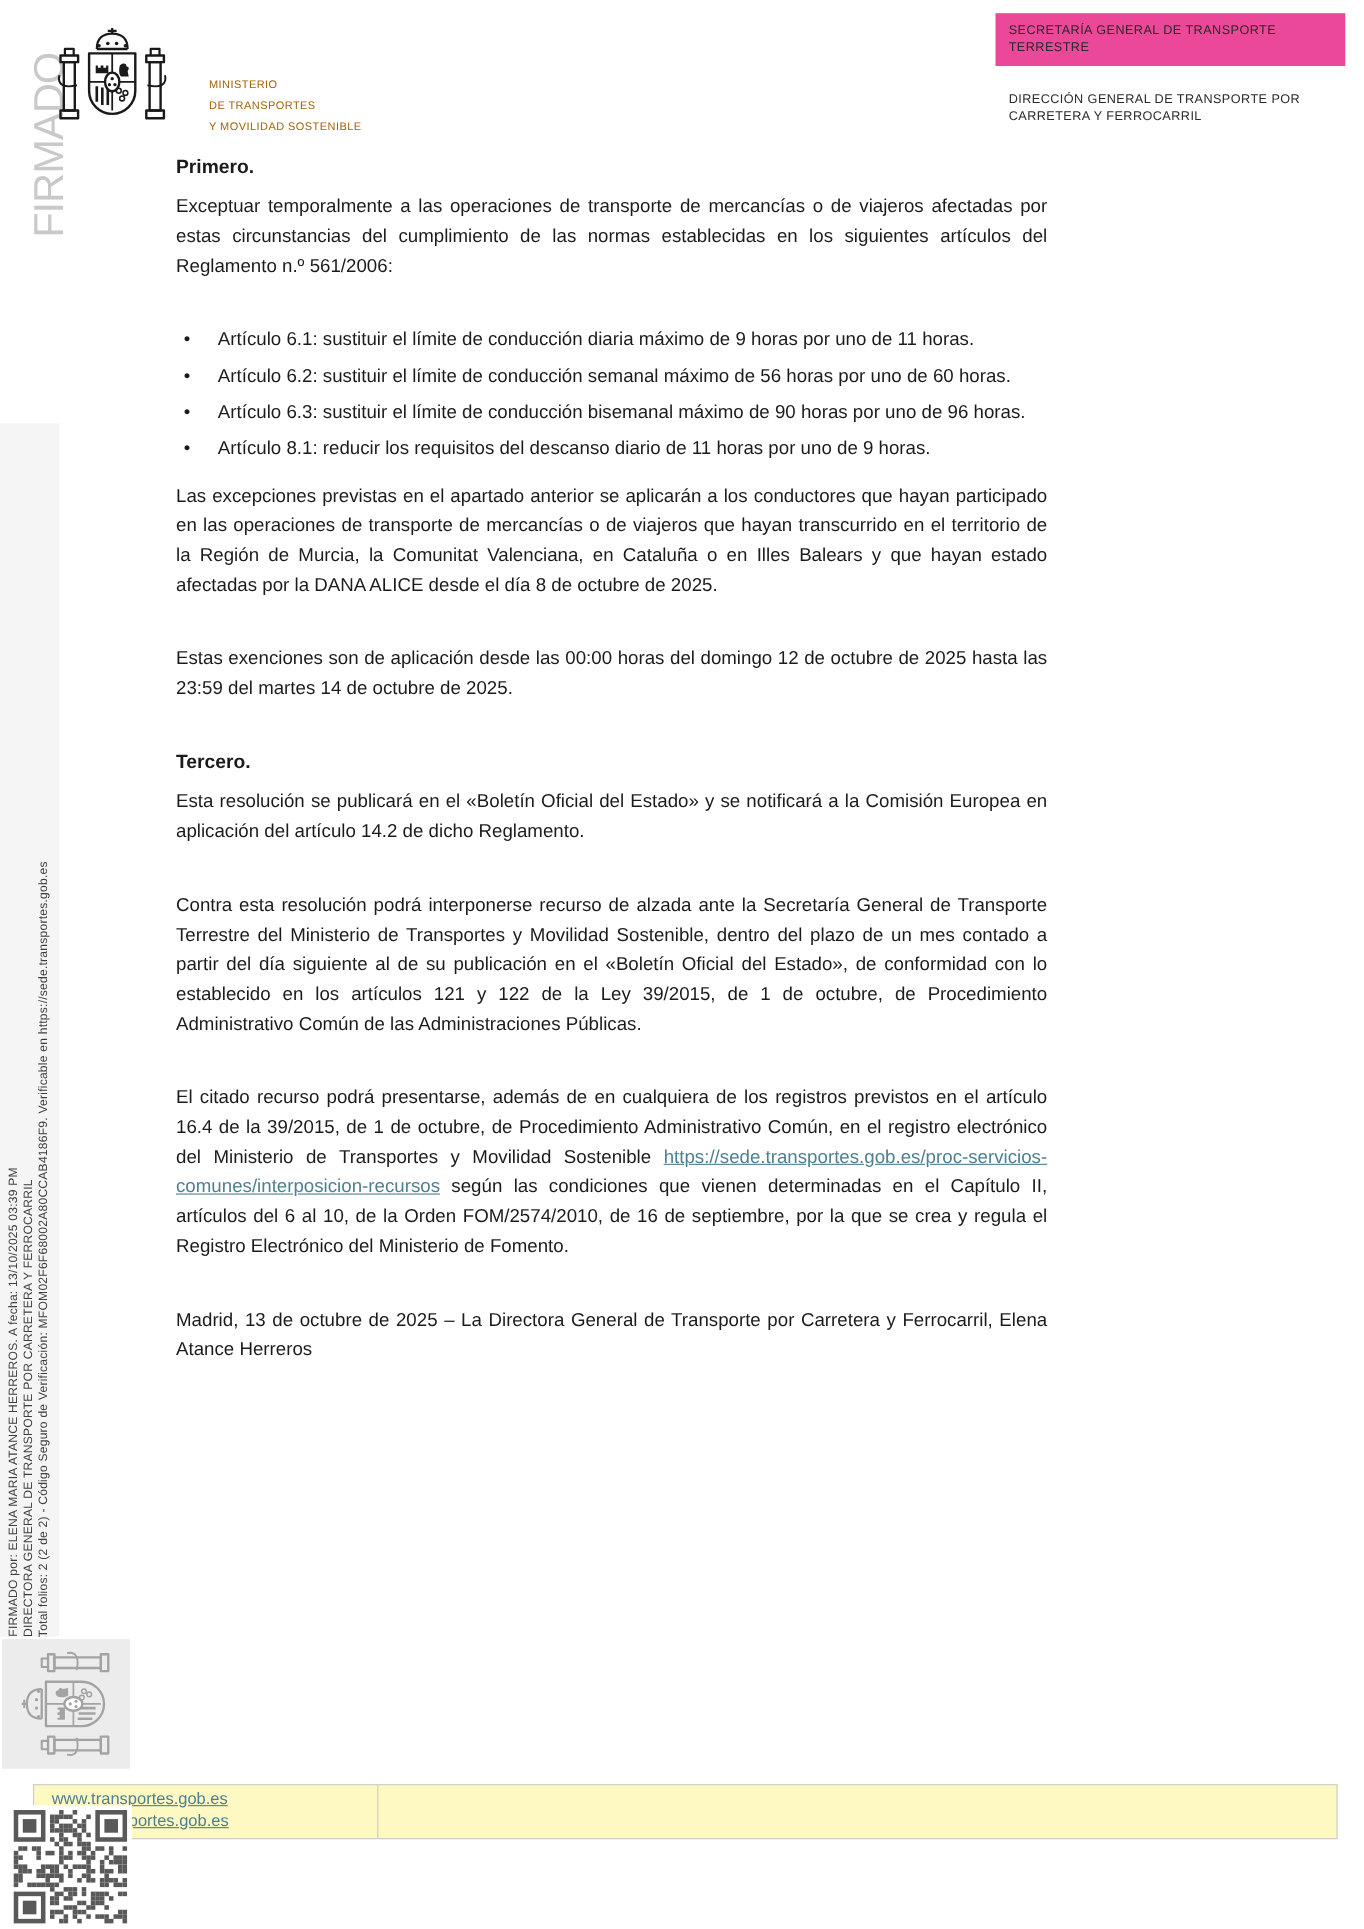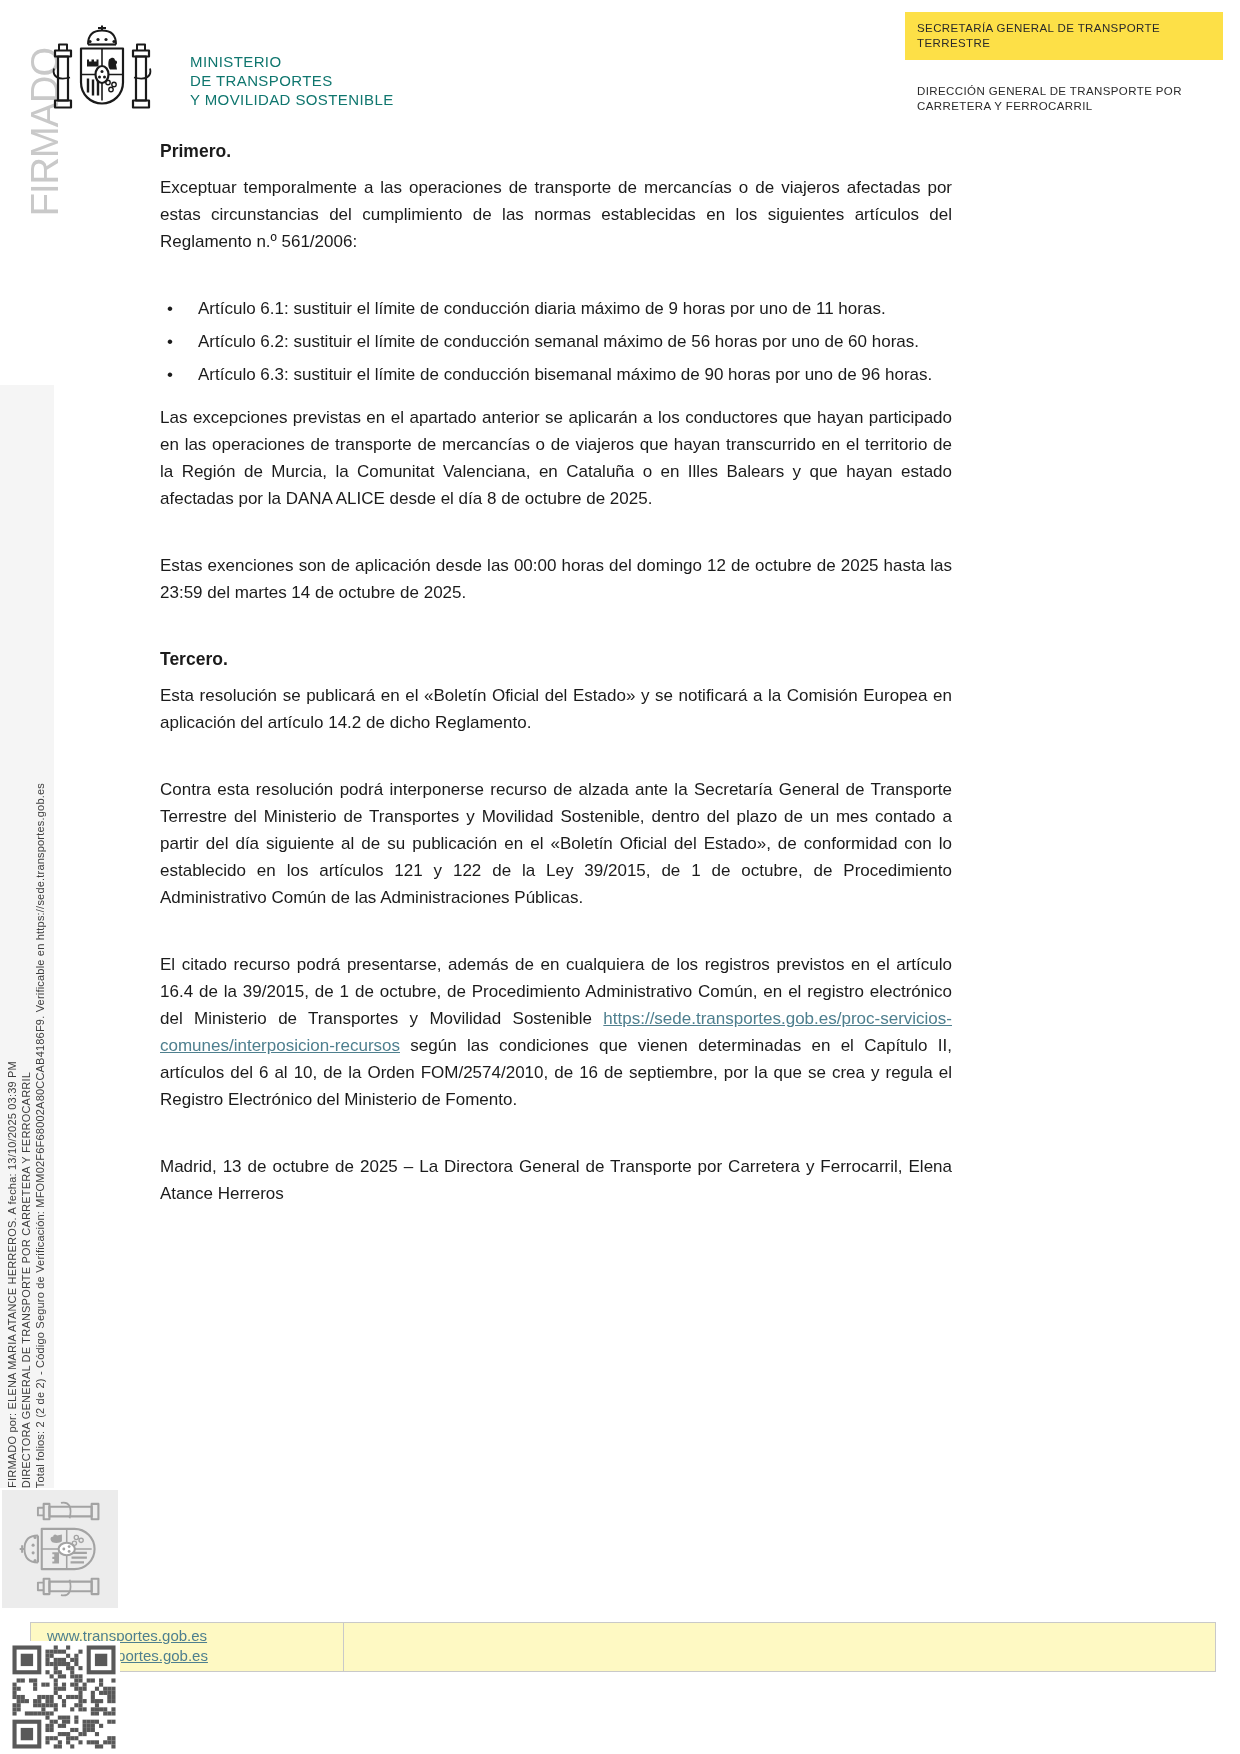--- a/index.html
+++ b/index.html
@@ -10,23 +10,23 @@
   
   .left-strip{position:absolute;left:0;top:385px;width:54px;height:1103px;background:#f5f5f5;z-index:0;}
   .vtext{position:absolute;writing-mode:vertical-rl;transform:rotate(180deg);white-space:nowrap;}
   .sig-line{bottom:266px;font-size:11px;color:#3d3d3d;letter-spacing:.2px;z-index:2;}
   .sig-1{left:6px;}
   .sig-2{left:20px;}
   .sig-3{left:34px;}
   .watermark{left:24px;top:48px;font-size:38px;letter-spacing:-1px;color:#c9c9c9;z-index:0;}
   
   .emblem-header{position:absolute;left:52px;top:20px;color:#1a1a1a;z-index:1;}
-  .ministry{position:absolute;left:190px;top:52px;font-size:15px;line-height:19px;letter-spacing:.4px;color:#0f766e;}
+  .ministry{position:absolute;left:190px;top:68px;font-size:10px;line-height:19px;letter-spacing:.4px;color:#a16207;}
   .sec-box{
-    position:absolute;left:905px;top:12px;width:318px;box-sizing:border-box;background:#fde047;
+    position:absolute;left:905px;top:12px;width:318px;box-sizing:border-box;background:#ec4899;
     padding:9px 10px 9px 12px;font-size:11.5px;line-height:15px;letter-spacing:.4px;color:#2a2a2a;
   }
   .dir-text{
     position:absolute;left:917px;top:84px;width:300px;
     font-size:11.5px;line-height:15px;letter-spacing:.4px;color:#2a2a2a;
   }
   
   .doc-body{position:absolute;left:160px;top:138px;width:792px;font-size:17px;line-height:27px;text-align:justify;}
   .doc-body h2{font-size:17.5px;line-height:27px;margin:0 0 9px 0;text-align:left;}
   .doc-body p{margin:0 0 40px 0;}
@@ -110,20 +110,21 @@
   <div class="sec-box">SECRETARÍA GENERAL DE TRANSPORTE TERRESTRE</div>
   <div class="dir-text">DIRECCIÓN GENERAL DE TRANSPORTE POR CARRETERA Y FERROCARRIL</div>
 
   <div class="doc-body">
     <h2>Primero.</h2>
     <p>Exceptuar temporalmente a las operaciones de transporte de mercancías o de viajeros afectadas por estas circunstancias del cumplimiento de las normas establecidas en los siguientes artículos del Reglamento n.º 561/2006:</p>
     <ul>
       <li>Artículo 6.1: sustituir el límite de conducción diaria máximo de 9 horas por uno de 11 horas.</li>
       <li>Artículo 6.2: sustituir el límite de conducción semanal máximo de 56 horas por uno de 60 horas.</li>
       <li>Artículo 6.3: sustituir el límite de conducción bisemanal máximo de 90 horas por uno de 96 horas.</li>
+      <li>Artículo 8.1: reducir los requisitos del descanso diario de 11 horas por uno de 9 horas.</li>
     </ul>
     <p>Las excepciones previstas en el apartado anterior se aplicarán a los conductores que hayan participado en las operaciones de transporte de mercancías o de viajeros que hayan transcurrido en el territorio de la Región de Murcia, la Comunitat Valenciana, en Cataluña o en Illes Balears y que hayan estado afectadas por la DANA ALICE desde el día 8 de octubre de 2025.</p>
     <p>Estas exenciones son de aplicación desde las 00:00 horas del domingo 12 de octubre de 2025 hasta las 23:59 del martes 14 de octubre de 2025.</p>
     <h2>Tercero.</h2>
     <p>Esta resolución se publicará en el «Boletín Oficial del Estado» y se notificará a la Comisión Europea en aplicación del artículo 14.2 de dicho Reglamento.</p>
     <p>Contra esta resolución podrá interponerse recurso de alzada ante la Secretaría General de Transporte Terrestre del Ministerio de Transportes y Movilidad Sostenible, dentro del plazo de un mes contado a partir del día siguiente al de su publicación en el «Boletín Oficial del Estado», de conformidad con lo establecido en los artículos 121 y 122 de la Ley 39/2015, de 1 de octubre, de Procedimiento Administrativo Común de las Administraciones Públicas.</p>
     <p><span>El citado recurso podrá presentarse, además de en cualquiera de los registros previstos en el artículo 16.4 de la 39/2015, de 1 de octubre, de Procedimiento Administrativo Común, en el registro electrónico del Ministerio de Transportes y Movilidad Sostenible </span><a class="body-link">https://sede.transportes.gob.es/proc-servicios-comunes/interposicion-recursos</a><span>  según las condiciones que vienen determinadas en el Capítulo II, artículos del 6 al 10, de la Orden FOM/2574/2010, de 16 de septiembre, por la que se crea y regula el Registro Electrónico del Ministerio de Fomento.</span></p>
     <p>Madrid, 13 de octubre de 2025 – La Directora General de Transporte por Carretera y Ferrocarril, Elena Atance Herreros</p>
   </div>
 

